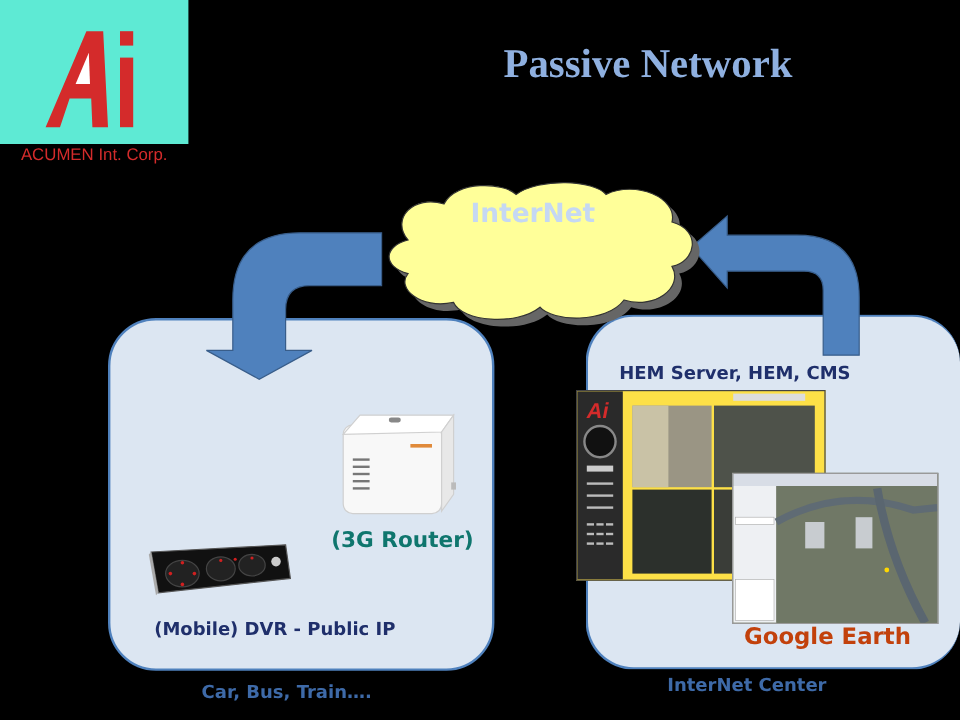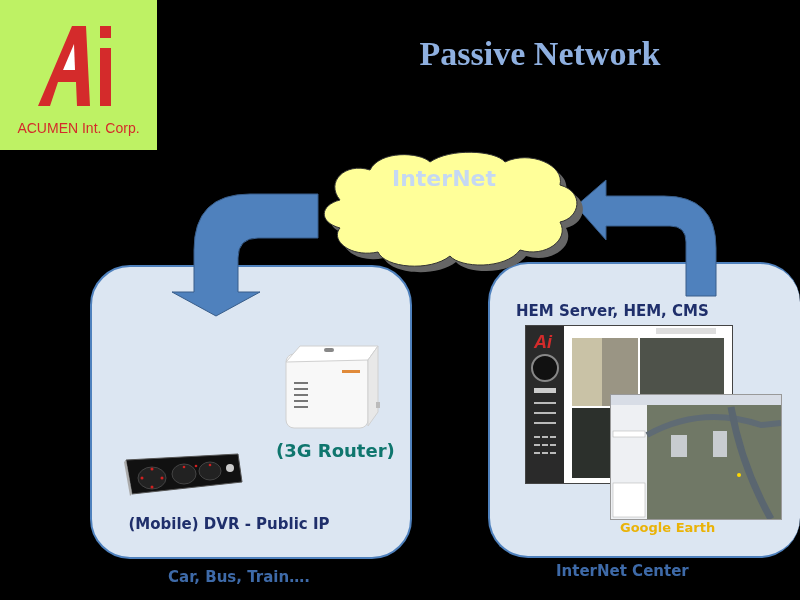--- a/index.html
+++ b/index.html
@@ -1,39 +1,39 @@
 <!DOCTYPE html>
 <html><head>
 <meta charset="utf-8">
 <style>
   html, body { margin:0; padding:0; }
   body { width:800px; height:600px; background:#000; position:relative; overflow:hidden; font-family:"Liberation Sans", sans-serif; }
   .abs { position:absolute; }
-  #logo { left:0; top:0; width:157px; height:150px; background:#bef264; }
+  #logo { left:0; top:0; width:157px; height:120px; background:#5eead4; }
   #logo-mark { left:28px; top:18px; width:100px; height:90px; }
   #logo-text { left:0; width:157px; top:120px; text-align:center; color:#d42b2b; font-size:14px; font-family:"Liberation Sans", sans-serif; }
   #title { left:380px; top:34px; width:320px; text-align:center; color:#8fb0e0; font-family:"Liberation Serif", serif; font-weight:bold; font-size:34px; line-height:40px; }
   .panel { background:#dce6f2; border:2px solid #4f81bd; border-radius:40px; }
   #panel-left { left:90px; top:265px; width:318px; height:290px; }
   #panel-right { left:488px; top:262px; width:310px; height:292px; border-right:none; border-radius:40px 40px 40px 40px; }
   #diagram-svg { left:0; top:0; width:800px; height:600px; }
   #cloud-label { left:392px; top:166px; color:#c5d8f3; font-size:22px; font-weight:bold; font-family:"DejaVu Sans", sans-serif; }
   #connected-label { left:108px; top:237px; color:#ff0000; font-size:25px; font-weight:bold; font-family:"DejaVu Sans", sans-serif; line-height:28px; -webkit-text-stroke:1px #fff; letter-spacing:0.5px; }
   #router-label { left:276px; top:440px; color:#0f766e; font-size:18px; font-weight:bold; font-family:"DejaVu Sans", sans-serif; }
   #dvr-label { left:114px; top:515px; width:230px; color:#1f2f6b; font-size:15px; font-weight:bold; font-family:"DejaVu Sans", sans-serif; text-align:center; }
   #left-caption { left:168px; top:568px; color:#3e6aa8; font-size:15px; font-weight:bold; font-family:"DejaVu Sans", sans-serif; }
   #right-caption { left:556px; top:562px; color:#3e6aa8; font-size:15px; font-weight:bold; font-family:"DejaVu Sans", sans-serif; }
   #server-label { left:516px; top:302px; color:#1f2f6b; font-size:15px; font-weight:bold; font-family:"DejaVu Sans", sans-serif; }
-  #ge-label { left:620px; top:520px; color:#eab308; font-size:13px; font-weight:bold; font-family:"DejaVu Sans", sans-serif; }
+  #ge-label { left:620px; top:520px; color:#c2410c; font-size:19px; font-weight:bold; font-family:"DejaVu Sans", sans-serif; }
   
   #dvr { left:122px; top:452px; width:124px; height:46px; }
   
   #router { left:282px; top:340px; width:100px; height:92px; }
   
-  #hem-shot { left:525px; top:325px; width:206px; height:157px; background:#ffffff; border:1px solid #444; }
+  #hem-shot { left:480px; top:325px; width:206px; height:157px; background:#fde047; border:1px solid #444; }
   #ge-shot { left:610px; top:394px; width:170px; height:124px; background:#6b7360; border:1px solid #999; }
 </style>
 </head>
 <body>
 
 <div id="logo" class="abs">
   <svg id="logo-mark" class="abs" viewBox="0 0 100 90">
     <polygon points="10,88 44,8 58,8 62,88 49,88 48,64 30,64 22,88" fill="#d42b2b"></polygon>
     <polygon points="35,52 47,52 46,26" fill="#fff"></polygon>
     <rect x="72" y="30" width="11" height="58" fill="#d42b2b"></rect>

